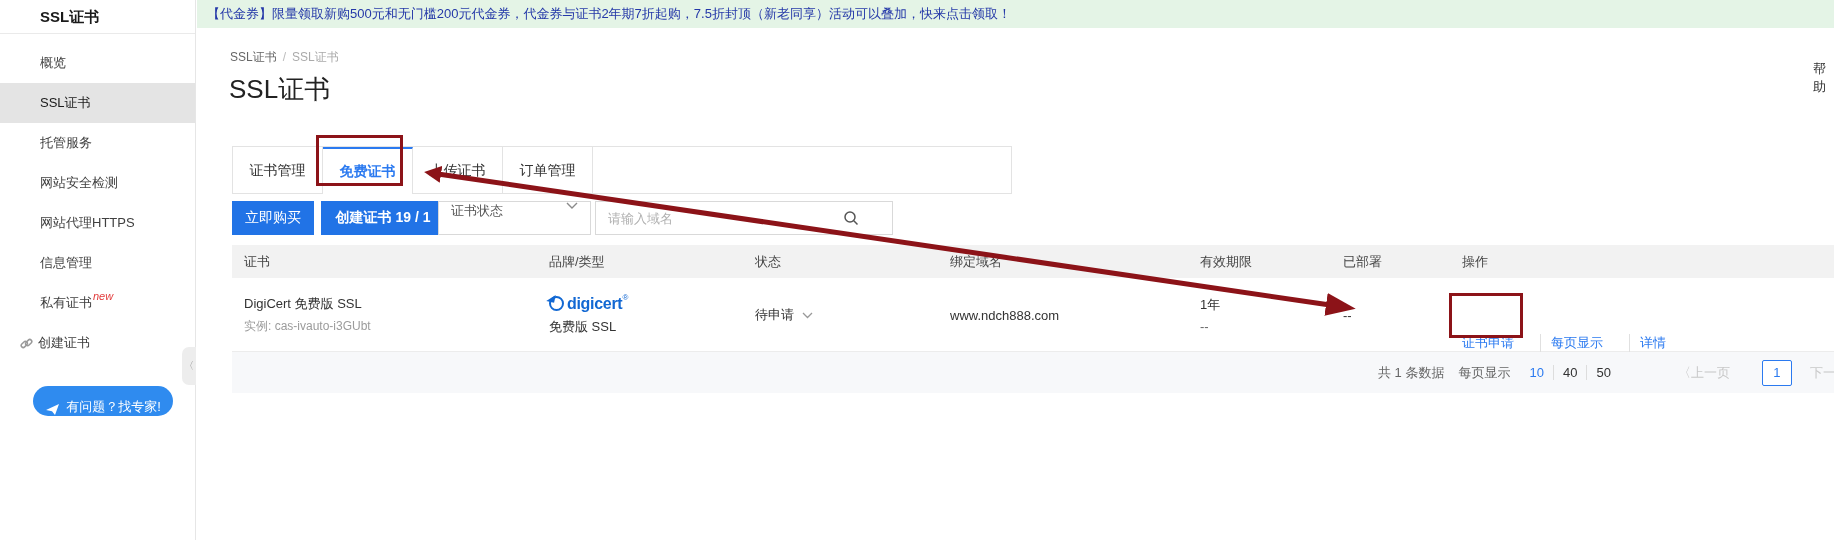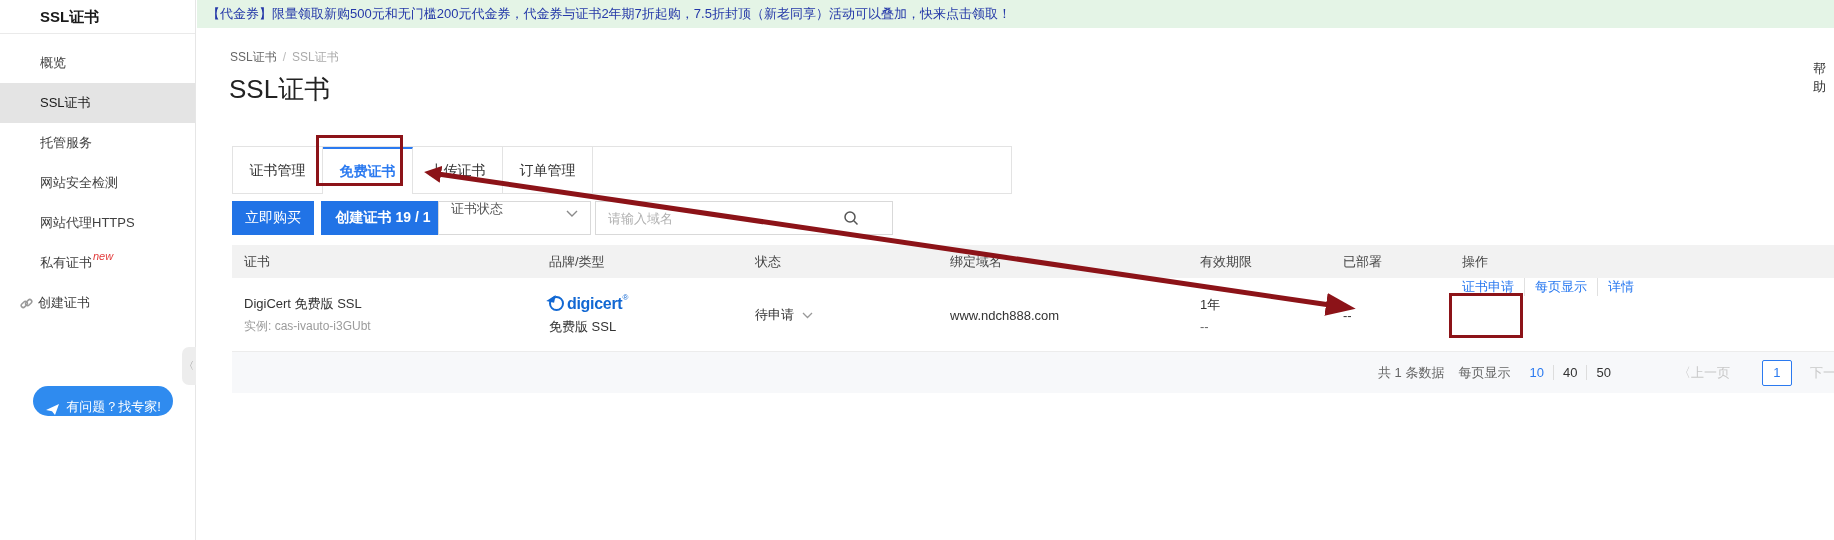--- a/index.html
+++ b/index.html
@@ -27,40 +27,40 @@
   .page-title { position:absolute; left:229px; top:72px; font-size:26px; font-weight:400; color:#222; }
   
   .tabstrip { position:absolute; left:232px; top:146px; width:780px; height:48px; border:1px solid #e3e3e3; background:#fff; display:flex; }
   .tab { width:90px; text-align:center; line-height:46px; font-size:14px; color:#333; border-right:1px solid #e3e3e3; cursor:pointer; position:relative; }
   .tab.active { color:#2b7af0; font-weight:bold; border-top:2px solid #2b7af0; line-height:44px; }
   .tab.active::after { content:""; position:absolute; left:0; right:0; bottom:-1px; height:1px; background:#fff; }
   
   .btn-primary { position:absolute; top:201px; height:34px; background:#2173e6; color:#fff; font-size:14px; border:none; cursor:pointer; }
   .btn-buy { left:232px; width:82px; }
   .btn-create { left:321px; width:124px;font-weight:bold; }
-  .select-box { position:absolute; left:438px; top:201px; width:153px; height:34px; border:1px solid #d9d9d9; background:#fff; display:flex; align-items:flex-end; justify-content:space-between; padding:16px 12px; font-size:13px; color:#555; cursor:pointer; }
+  .select-box { position:absolute; left:438px; top:201px; width:153px; height:34px; border:1px solid #d9d9d9; background:#fff; display:flex; align-items:flex-start; justify-content:space-between; padding:0 12px; font-size:13px; color:#555; cursor:pointer; }
   .search-input { position:absolute; left:595px; top:201px; width:215px; height:34px; border:1px solid #d9d9d9; padding:0 12px; font-size:13px; color:#333; outline:none; background:#fff; }
   .search-input::placeholder { color:#b0b0b0; }
   .search-btn { position:absolute; left:809px; top:201px; width:84px; height:34px; border:1px solid #d9d9d9; border-left:none; background:#fff; display:flex; align-items:center; justify-content:center; cursor:pointer; }
   
   .thead { position:absolute; left:232px; top:245px; width:1602px; height:33px; background:#f2f2f2; }
   .th { position:absolute; top:0; height:33px; line-height:33px; font-size:13px; color:#454545; white-space:nowrap; }
   .trow { position:absolute; left:232px; top:278px; width:1602px; height:74px; background:#fff; border-bottom:1px solid #ececec; }
   .cell { position:absolute; top:0; height:74px; display:flex; flex-direction:column; justify-content:center; gap:5px; font-size:13px; white-space:nowrap; }
   .cell.single { flex-direction:row; align-items:center; gap:8px; }
   .c1 { left:12px; } .c2 { left:317px; } .c3 { left:523px; } .c4 { left:718px; }
   .c5 { left:968px; } .c6 { left:1111px; } .c7 { left:1230px; }
   .cert-name { color:#333; }
   .cert-instance { font-size:12px; color:#9b9b9b; }
   .dc-logo { display:flex; align-items:center; color:#1268d3; font-weight:bold; font-size:16px; letter-spacing:-0.3px; }
   .dc-ring { width:15px; height:15px; border:2.5px solid #1268d3; border-radius:50%; position:relative; display:inline-block; margin-right:3px; }
   .dc-ring::before { content:""; position:absolute; left:-4px; top:-4px; width:0; height:0; border-style:solid; border-width:0 0 8px 8px; border-color:transparent transparent #1268d3 transparent; transform:rotate(12deg); }
   .dc-reg { font-size:8px; font-weight:normal; position:relative; top:-6px; }
   .muted { color:#666; }
-  .cell.actions { flex-direction:row; align-items:flex-start; color:#2b7af0; gap:0; }
+  .cell.actions { flex-direction:row; align-items:flex-end; color:#2b7af0; gap:16px; }
   .action { padding:0 10px; cursor:pointer; }
   .action:first-child { padding-left:0; }
   .action + .action { border-left:1px solid #e0e0e0; }
   
   .pgstrip { position:absolute; left:232px; top:352px; width:1602px; height:41px; background:#f7f8fa; }
   .pgrow { position:absolute; left:1146px; top:0; height:41px; display:flex; align-items:center; font-size:13px; color:#666; white-space:nowrap; }
   .pg-per { margin-left:14px; }
   .pg-sizes { display:flex; margin-left:10px; color:#333; }
   .psize { padding:0 9px; cursor:pointer; }
   .psize + .psize { border-left:1px solid #ddd; }
@@ -87,20 +87,23 @@
       <span>SSL证书</span>
     </div>
     <div class="sb-item">
       <span>托管服务</span>
     </div>
     <div class="sb-item">
       <span>网站安全检测</span>
     </div>
     <div class="sb-item">
       <span>网站代理HTTPS</span>
+    </div>
+    <div class="sb-item">
+      <span>信息管理</span>
     </div>
     <div class="sb-item">
       <span>私有证书</span><span class="sb-badge">new</span>
     </div>
     <div class="sb-item with-icon">
       <span style="display:inline-flex;">
         <svg width="13" height="13" viewBox="0 0 13 13">
             <g fill="none" stroke="#999" stroke-width="1.5">
               <rect x="0.8" y="5.4" width="7" height="4" rx="2" transform="rotate(-45 4.3 7.4)"></rect>
               <rect x="5.2" y="3.6" width="7" height="4" rx="2" transform="rotate(-45 8.7 5.6)"></rect>

